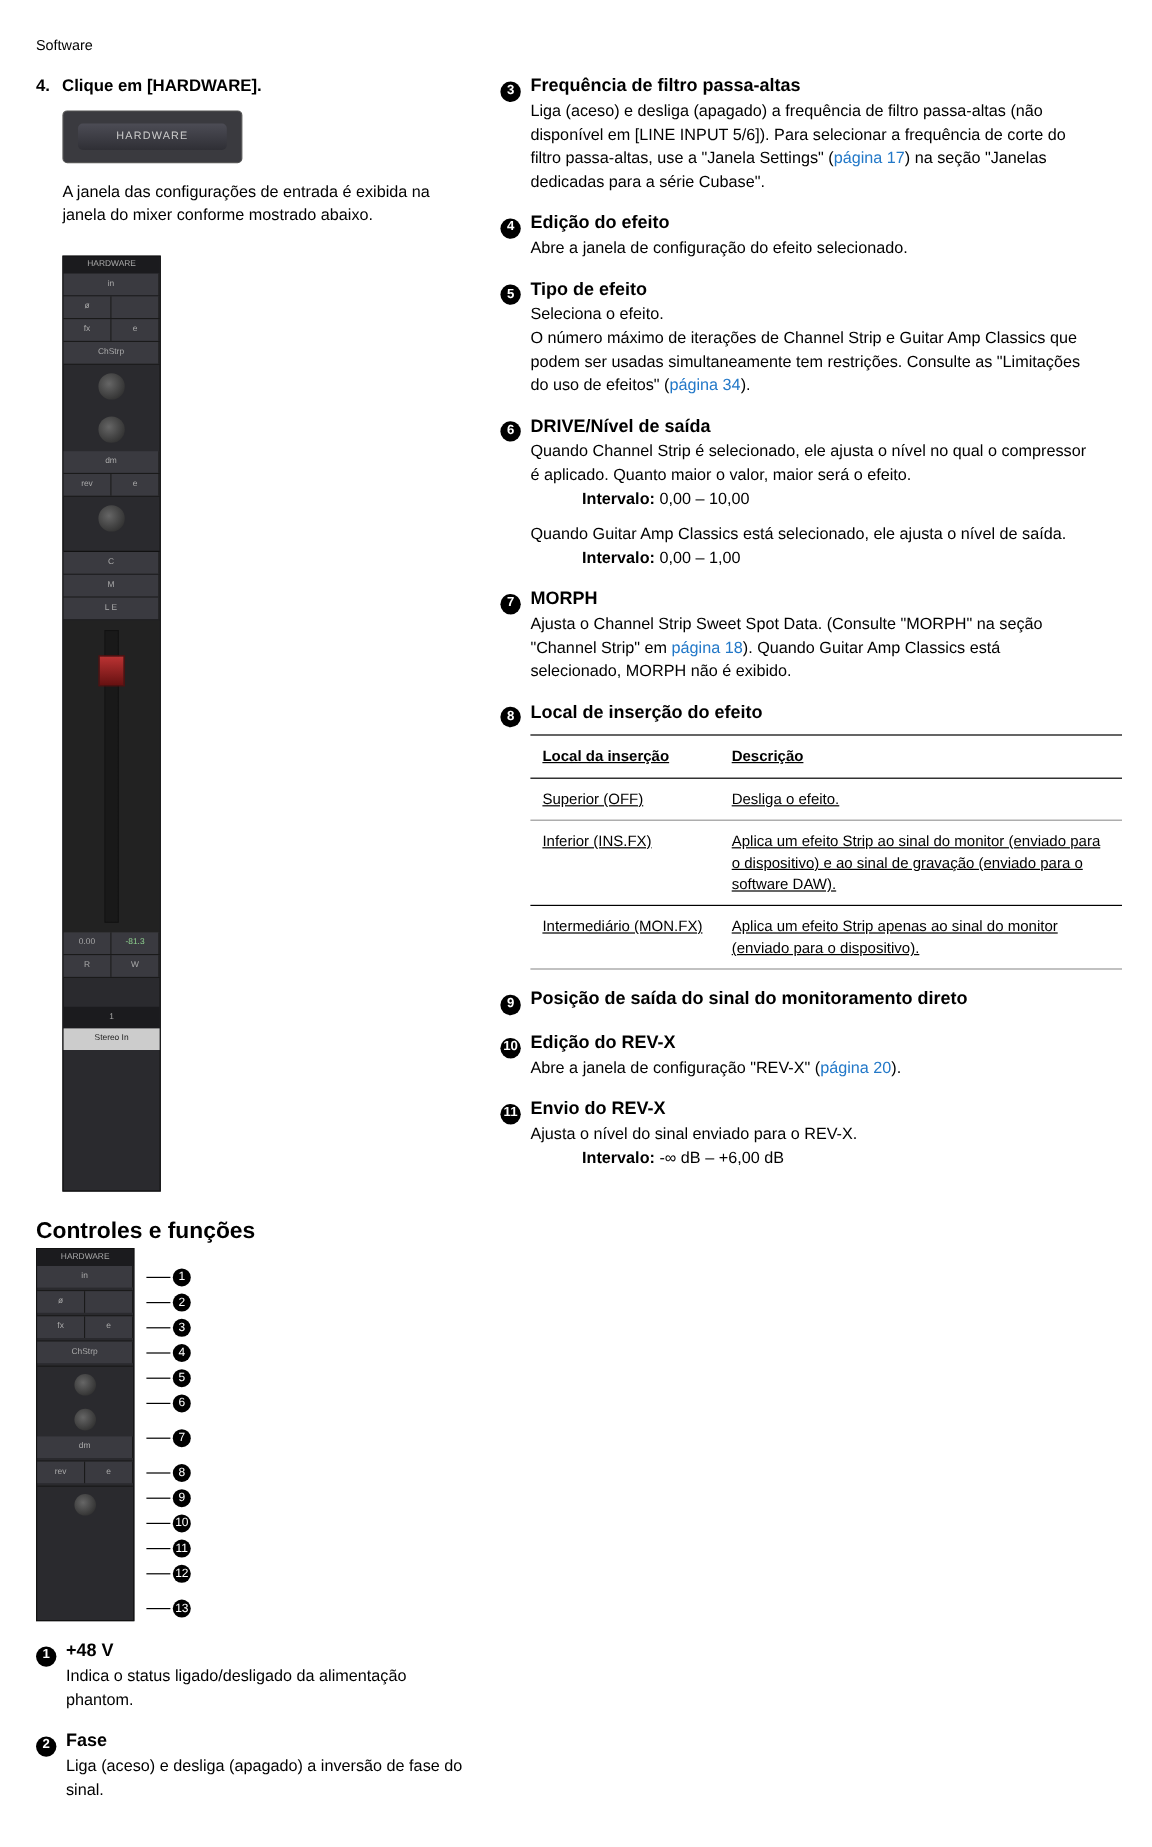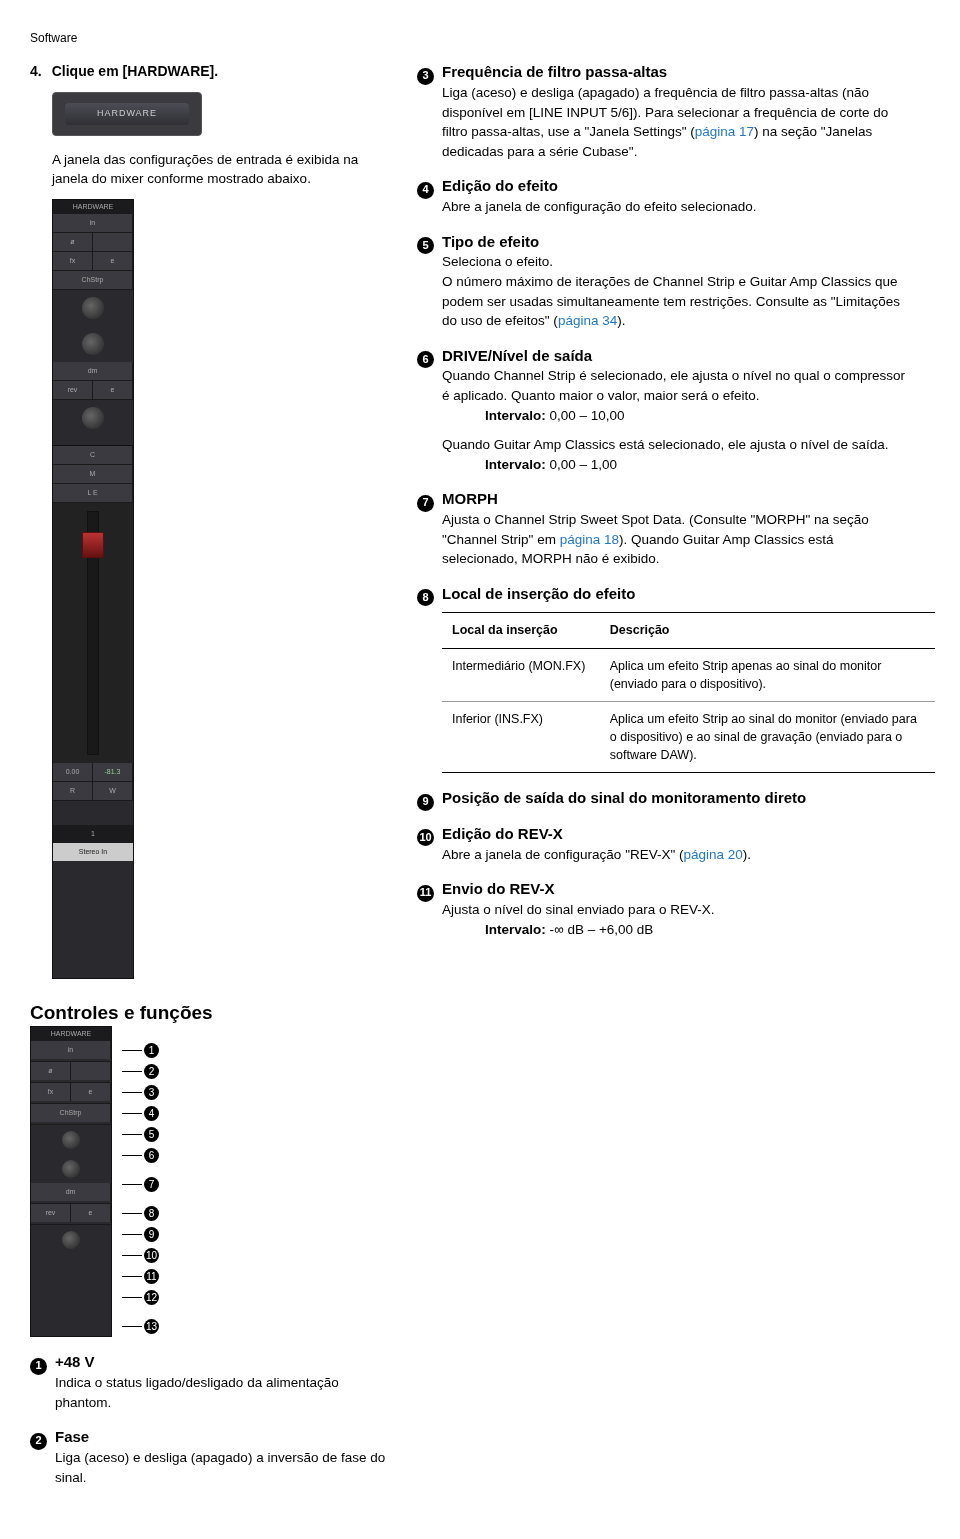--- a/index.html
+++ b/index.html
@@ -71,21 +71,21 @@
   .mixer-row { border-bottom:1px solid #1a1a1a; display:flex; }
   .mixer-row > div { flex:1; }
   .btn { height:18px; background:#3a3a40; border-right:1px solid #1a1a1a;
     font-size:7px;color:#aaa;display:flex;align-items:center;justify-content:center;}
   .knob-area { height:36px; display:flex;align-items:center;justify-content:center;}
   .knob { width:22px;height:22px;border-radius:50%;background:radial-gradient(circle at 40% 40%, #666, #222);}
   .fader-track { height:260px;display:flex;justify-content:center;align-items:flex-end;background:#222;padding:8px;}
   .fader-slot { width:12px;height:100%;background:linear-gradient(#191919,#191919);position:relative;border:1px solid #111;}
   .fader-cap { width:22px;height:26px;background:linear-gradient(#b33, #611);border:1px solid #511;position:absolute;left:-6px;top:20px;}
   .mixer-foot { height:18px;background:#1b1b1e;font-size:7px;color:#aaa;display:flex;align-items:center;justify-content:center;}
-  .left-note { font-size:13.5px; margin-bottom:10px;}
+  .left-note { font-size:13.5px; margin-bottom:24px;}
   .controls-h {
     font-size: 19px;
     font-weight: bold;
     margin-top: 20px;
   }
   .controls-fig { display:flex; gap:10px; }
   .mini-panel {
     width: 82px;
     background: #2a2a2e;
     border: 1px solid #111;
@@ -114,20 +114,21 @@
   .item-body {
     margin-left:25px;font-size:13.5px;
   }
   .link { color:#2278c8; }
   .interval { font-weight:bold;margin-left:43px; }
   table.ins {
     border-collapse: collapse;
     width: 100%;
     margin: 8px 0 0 25px;
     font-size: 12.5px;
+    text-decoration: underline;
   }
   table.ins th {
     text-align: left;
     font-weight: bold;
     padding: 8px 10px;
     border-bottom: 1px solid #000;
   }
   table.ins td {
     padding: 8px 10px;
     border-bottom: 1px solid #999;
@@ -388,27 +389,31 @@
         <div class="item-num">8</div>
         <div class="item-title">Local de inserção do efeito</div>
       </div>
       <table class="ins">
         <tbody>
             <tr>
           <th style="width:32%;border-top:1px solid #000;">Local da inserção</th>
           <th style="border-top:1px solid #000;">Descrição</th>
         </tr>
         <tr>
-          <td>Intermediário (MON.FX)</td>
-              <td>Aplica um efeito Strip apenas ao sinal do monitor (enviado para o dispositivo).</td>
+          <td>Superior (OFF)</td>
+              <td>Desliga o efeito.</td>
         </tr>
         <tr>
           <td style="border-bottom:1px solid #000;">Inferior (INS.FX)</td>
               <td style="border-bottom:1px solid #000;">Aplica um efeito Strip ao sinal do monitor (enviado para o dispositivo) e ao sinal de gravação (enviado para o software DAW).</td>
         </tr>
+        <tr>
+          <td>Intermediário (MON.FX)</td>
+              <td>Aplica um efeito Strip apenas ao sinal do monitor (enviado para o dispositivo).</td>
+        </tr>
       </tbody>
         </table>
     </div>
 
     <div class="item">
       <div class="item-head">
         <div class="item-num">9</div>
         <div class="item-title">Posição de saída do sinal do monitoramento direto</div>
       </div>
     </div>

